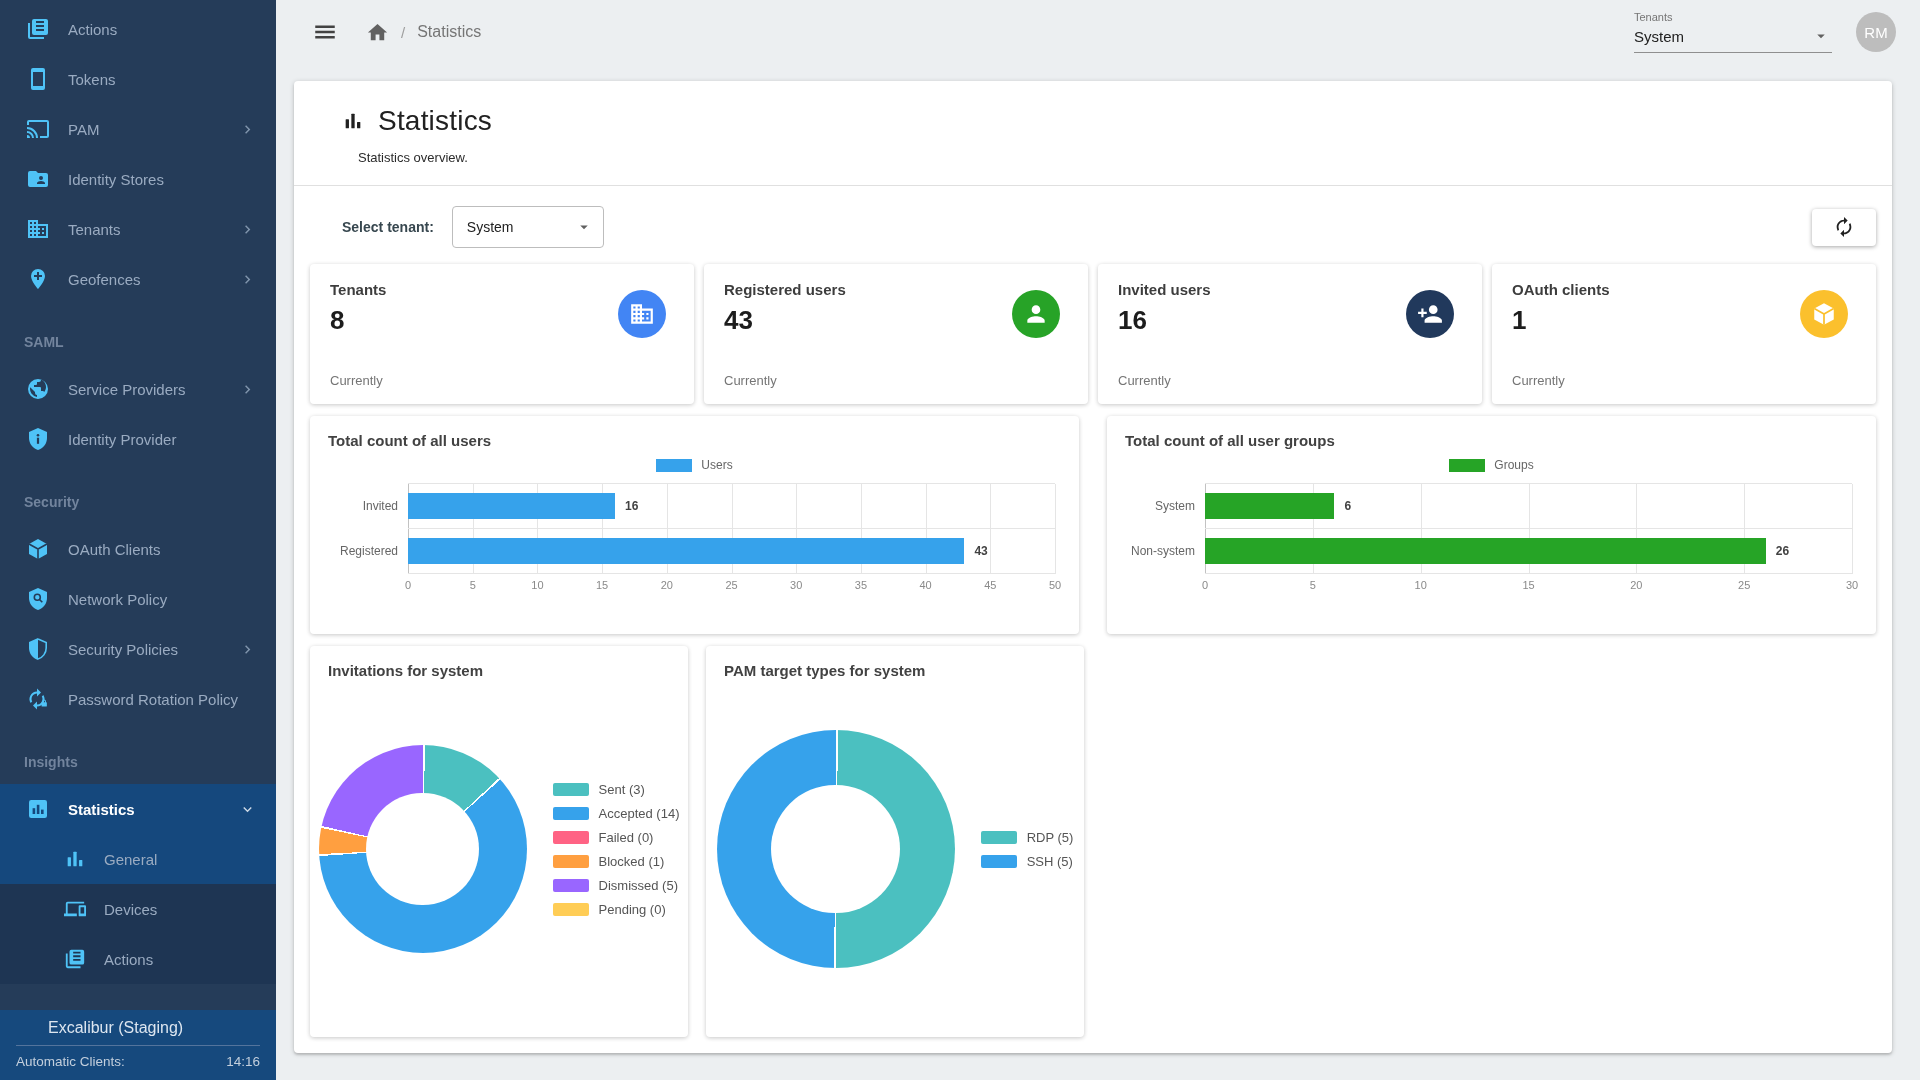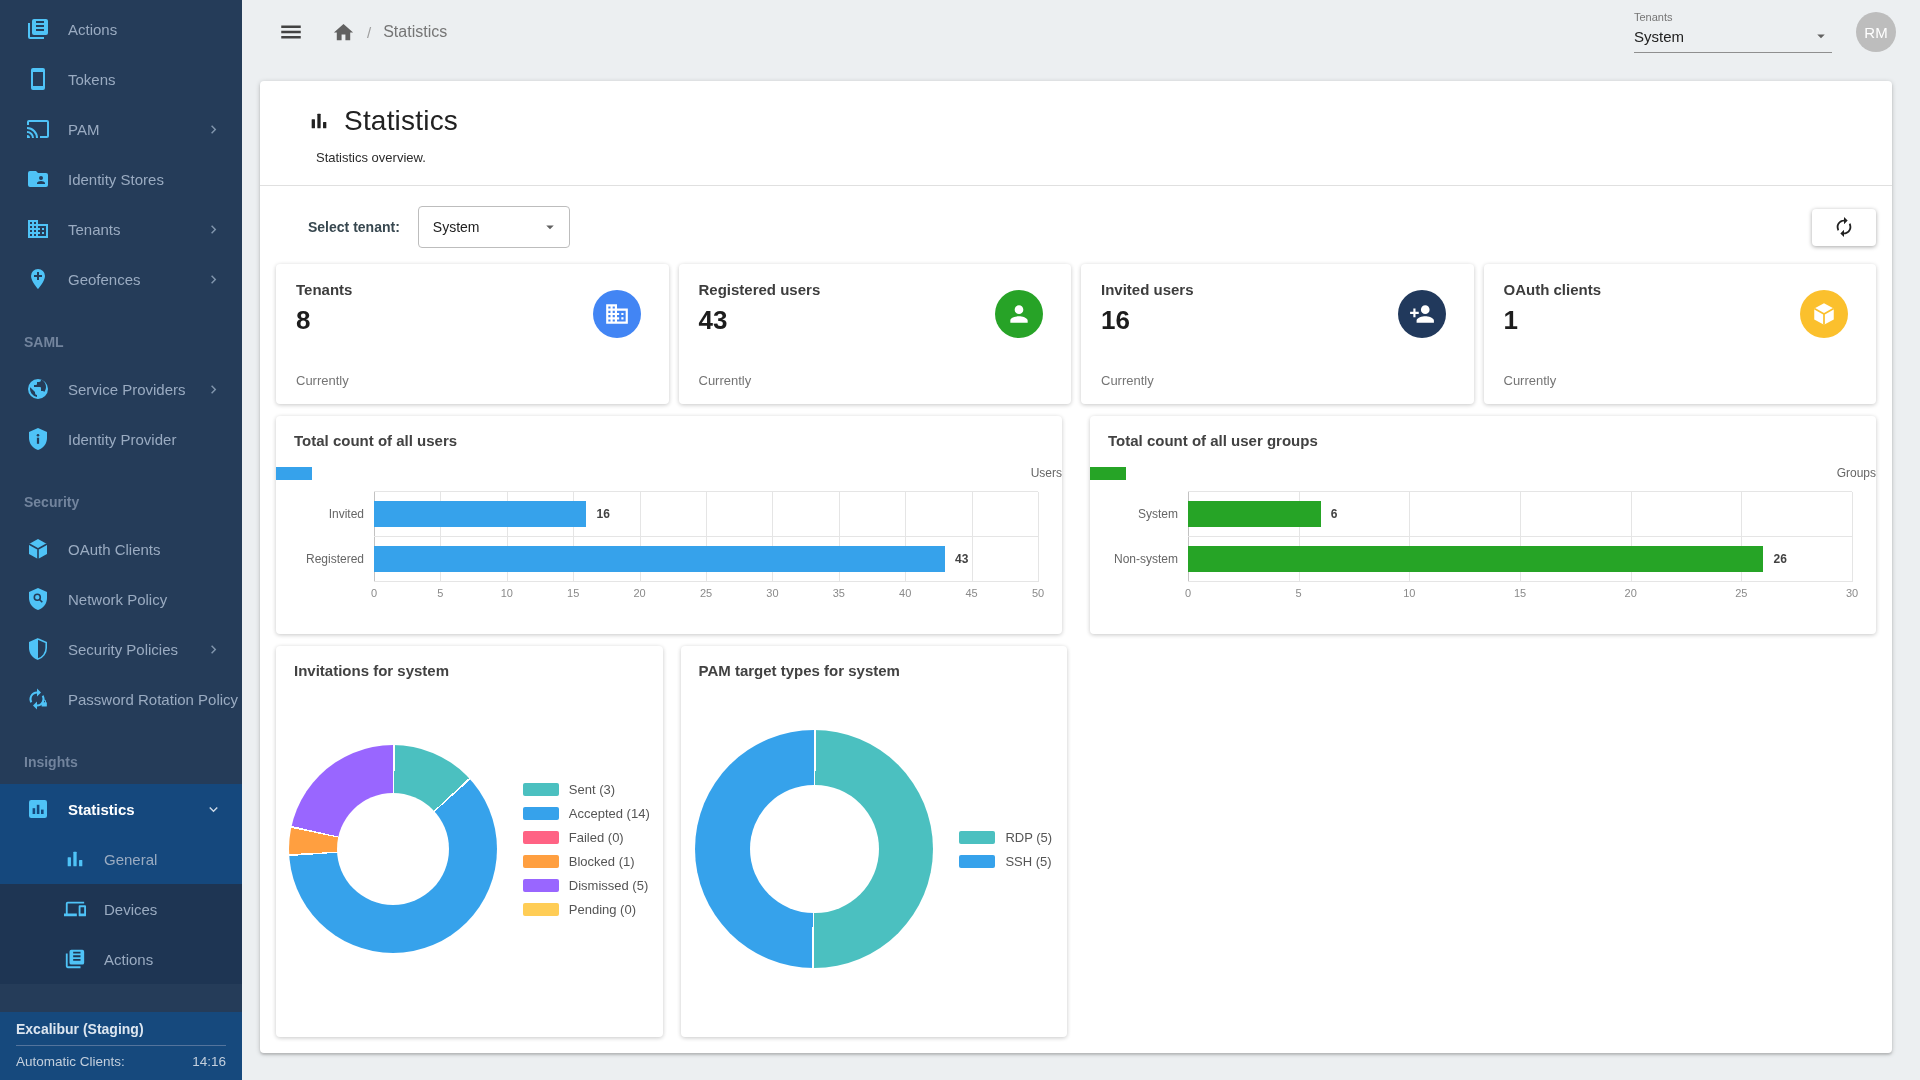--- a/index.html
+++ b/index.html
@@ -1,37 +1,37 @@
 <!DOCTYPE html>
 <html><head>
 <meta charset="utf-8">
 <style>
   * { margin:0; padding:0; box-sizing:border-box; }
   html,body { width:1920px; height:1080px; overflow:hidden; font-family:"Liberation Sans", sans-serif; }
   .app { display:flex; width:1920px; height:1080px; }
 
   
-  .sidebar { width:242px; flex-shrink:0; background:#253c59; position:relative; overflow:hidden; --icon-bg:#253c59; }
+  .sidebar { width:276px; flex-shrink:0; background:#253c59; position:relative; overflow:hidden; --icon-bg:#253c59; }
   .side-nav { padding-top:4px; }
   .nav-header { padding:30px 24px 14px; font-size:14px; font-weight:700; color:#72849d; }
   .nav-item { height:50px; display:flex; align-items:center; padding:0 20px 0 26px; color:#9aabc1; font-size:15px; cursor:pointer; }
   .nav-icon { width:24px; height:24px; color:#4fc3f7; margin-right:18px; flex-shrink:0; }
   .nav-icon svg { width:100%; height:100%; }
   .nav-label { flex:1; white-space:nowrap; }
   .chev { width:17px; height:17px; color:#8296ae; flex-shrink:0; }
   .chev svg { width:100%; height:100%; }
   .nav-item.sub { padding-left:64px; }
   .nav-item.sub .nav-icon { width:22px; height:22px; }
   .nav-item.hl-parent { background:#15487d; --icon-bg:#15487d; }
   .nav-item.hl-sub { background:#1e3553; --icon-bg:#1e3553; }
   .nav-item.active .nav-label { color:#ffffff; font-weight:700; }
   .nav-item.active .chev { color:#cdd9e6; }
 
   .side-footer { position:absolute; left:0; right:0; bottom:0; background:#16497d; padding:9px 16px 11px; }
-  .sf-app { font-size:14px; font-weight:700; color:#dde6f0; }
+  .sf-app { font-size:16px; font-weight:400; color:#dde6f0;margin-left:32px; }
   .sf-div { height:1px; background:#54749c; margin:8px 0; }
   .sf-row { display:flex; justify-content:space-between; font-size:13.5px; color:#c3cfdd; }
 
   
   .main { flex:1; background:#eceff1; display:flex; flex-direction:column; }
   .topbar { height:64px; display:flex; align-items:center; padding:0 24px 0 36px; flex-shrink:0; }
   .burger { width:26px; height:26px; color:#424242; cursor:pointer; margin-right:28px; }
   .burger svg, .home-ic svg, .caret svg, .refresh-ic svg { width:100%; height:100%; }
   .home-ic { width:23px; height:23px; color:#616161; cursor:pointer; }
   .crumb-sep { color:#9e9e9e; font-size:15px; margin:0 12px; }
@@ -44,21 +44,21 @@
   .caret { width:18px; height:18px; color:#616161; }
   .avatar { width:40px; height:40px; border-radius:50%; background:#bdbdbd; color:#ffffff; font-size:15px; display:flex; align-items:center; justify-content:center; cursor:pointer; }
 
   .content { flex:1; padding:17px 28px 27px 18px; min-height:0; }
   .card { background:#fff; border-radius:4px; box-shadow:0 1px 5px rgba(0,0,0,.2), 0 2px 2px rgba(0,0,0,.12); height:100%; display:flex; flex-direction:column; overflow:hidden; }
   .card-head { padding:24px 48px 0; }
   .title-row { display:flex; align-items:center; gap:14px; }
   .title-ic { width:22px; height:22px; color:#212121; }
   .title-ic svg { width:100%; height:100%; }
   .page-title { font-size:28px; font-weight:400; color:#212121; letter-spacing:.2px; }
-  .page-sub { font-size:13px; color:#2b2b2b; margin:13px 8px 20px; }
+  .page-sub { font-size:13px; color:#2b2b2b; margin:13px 16px 20px; }
   .divider { height:1px; background:#e0e0e0; }
   .tenant-row { display:flex; align-items:center; justify-content:space-between; padding:20px 16px 14px 48px; }
   .tenant-left { display:flex; align-items:center; gap:18px; }
   .tenant-label { font-size:14px; font-weight:700; color:#37474f; }
   .tenant-select { width:152px; height:42px; border:1px solid #bdbdbd; border-radius:4px; display:flex; align-items:center; justify-content:space-between; padding:0 10px 0 14px; cursor:pointer; background:#fff; }
   .tenant-select-value { font-size:14px; color:#212121; }
   .refresh-btn { width:64px; height:37px; background:#fff; border:none; border-radius:4px; box-shadow:0 1px 4px rgba(0,0,0,.35); display:flex; align-items:center; justify-content:center; cursor:pointer; }
   .refresh-ic { width:22px; height:22px; color:#212121; }
 
   .dash { flex:1; min-height:0; padding:2px 16px 16px; display:flex; flex-direction:column; gap:12px; }
@@ -67,21 +67,21 @@
   .stat-panel { position:relative; padding:17px 20px; }
   .sp-title { font-size:15px; font-weight:700; color:#3d3d3d; }
   .sp-value { font-size:26px; font-weight:700; color:#1d1d1d; margin-top:7px; }
   .sp-cap { position:absolute; left:20px; bottom:16px; font-size:13px; color:#757575; }
   .sp-icon { position:absolute; top:26px; right:28px; width:48px; height:48px; border-radius:50%; color:#fff; display:flex; align-items:center; justify-content:center; }
   .sp-icon svg { width:26px; height:26px; }
 
   .charts-row { display:grid; grid-template-columns:repeat(2,1fr); gap:28px; height:218px; flex-shrink:0; }
   .chart-panel { display:flex; flex-direction:column; overflow:hidden; }
   .panel-title { padding:16px 18px 0; font-size:15px; font-weight:700; color:#424242; }
-  .hlegend { display:flex; align-items:center; justify-content:space-between; gap:9px; margin-top:17px; }
+  .hlegend { display:flex; align-items:center; justify-content:center; gap:9px; margin-top:9px; }
   .hlegend .sw { width:36px; height:13px; }
   .hlegend .lt { font-size:12px; color:#666; }
   .bar-body { display:flex; padding:11px 24px 0 10px; }
   .cat-col { width:88px; flex-shrink:0; }
   .cat-col .cat { height:45px; display:flex; align-items:center; justify-content:flex-end; padding-right:10px; font-size:12px; color:#666; }
   .plot { flex:1; position:relative; border-top:1px solid #e5e5e5; }
   .vgrid { position:absolute; top:0; bottom:0; width:1px; background:#e5e5e5; }
   .vgrid.zero { background:#c2c2c2; }
   .bar-line { height:45px; display:flex; align-items:center; border-bottom:1px solid #e5e5e5; position:relative; }
   .bar { height:26px; }

